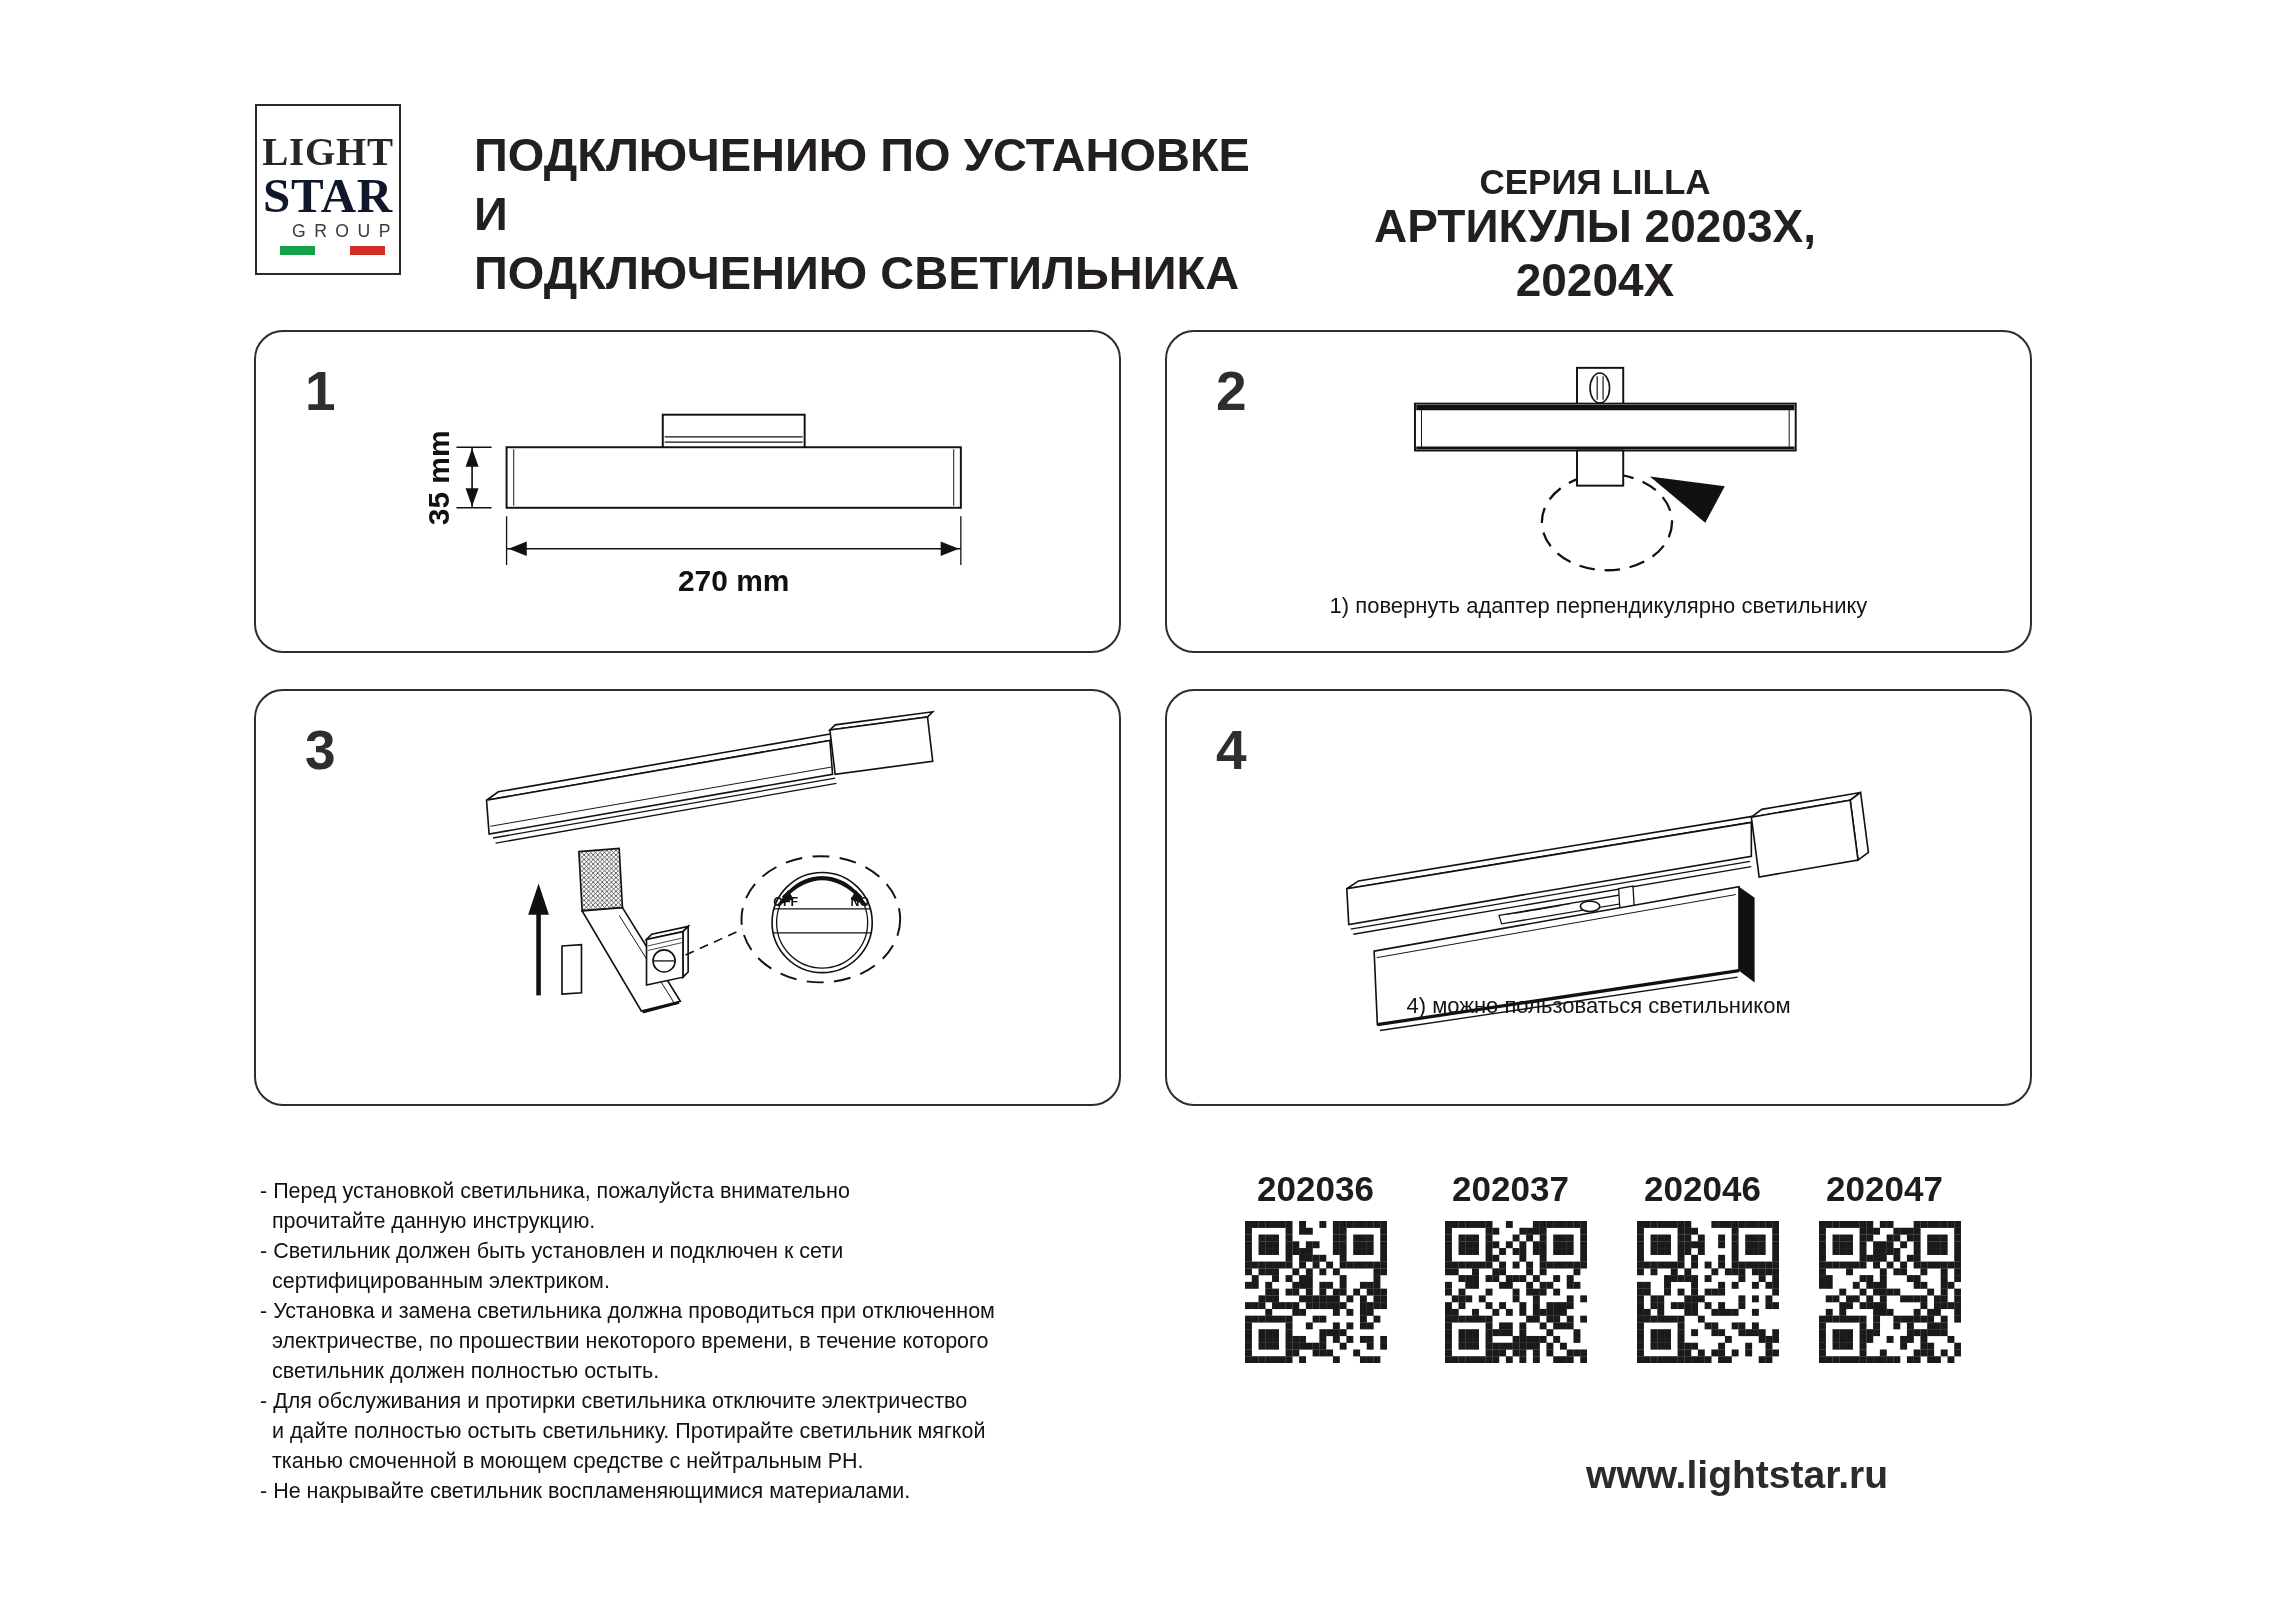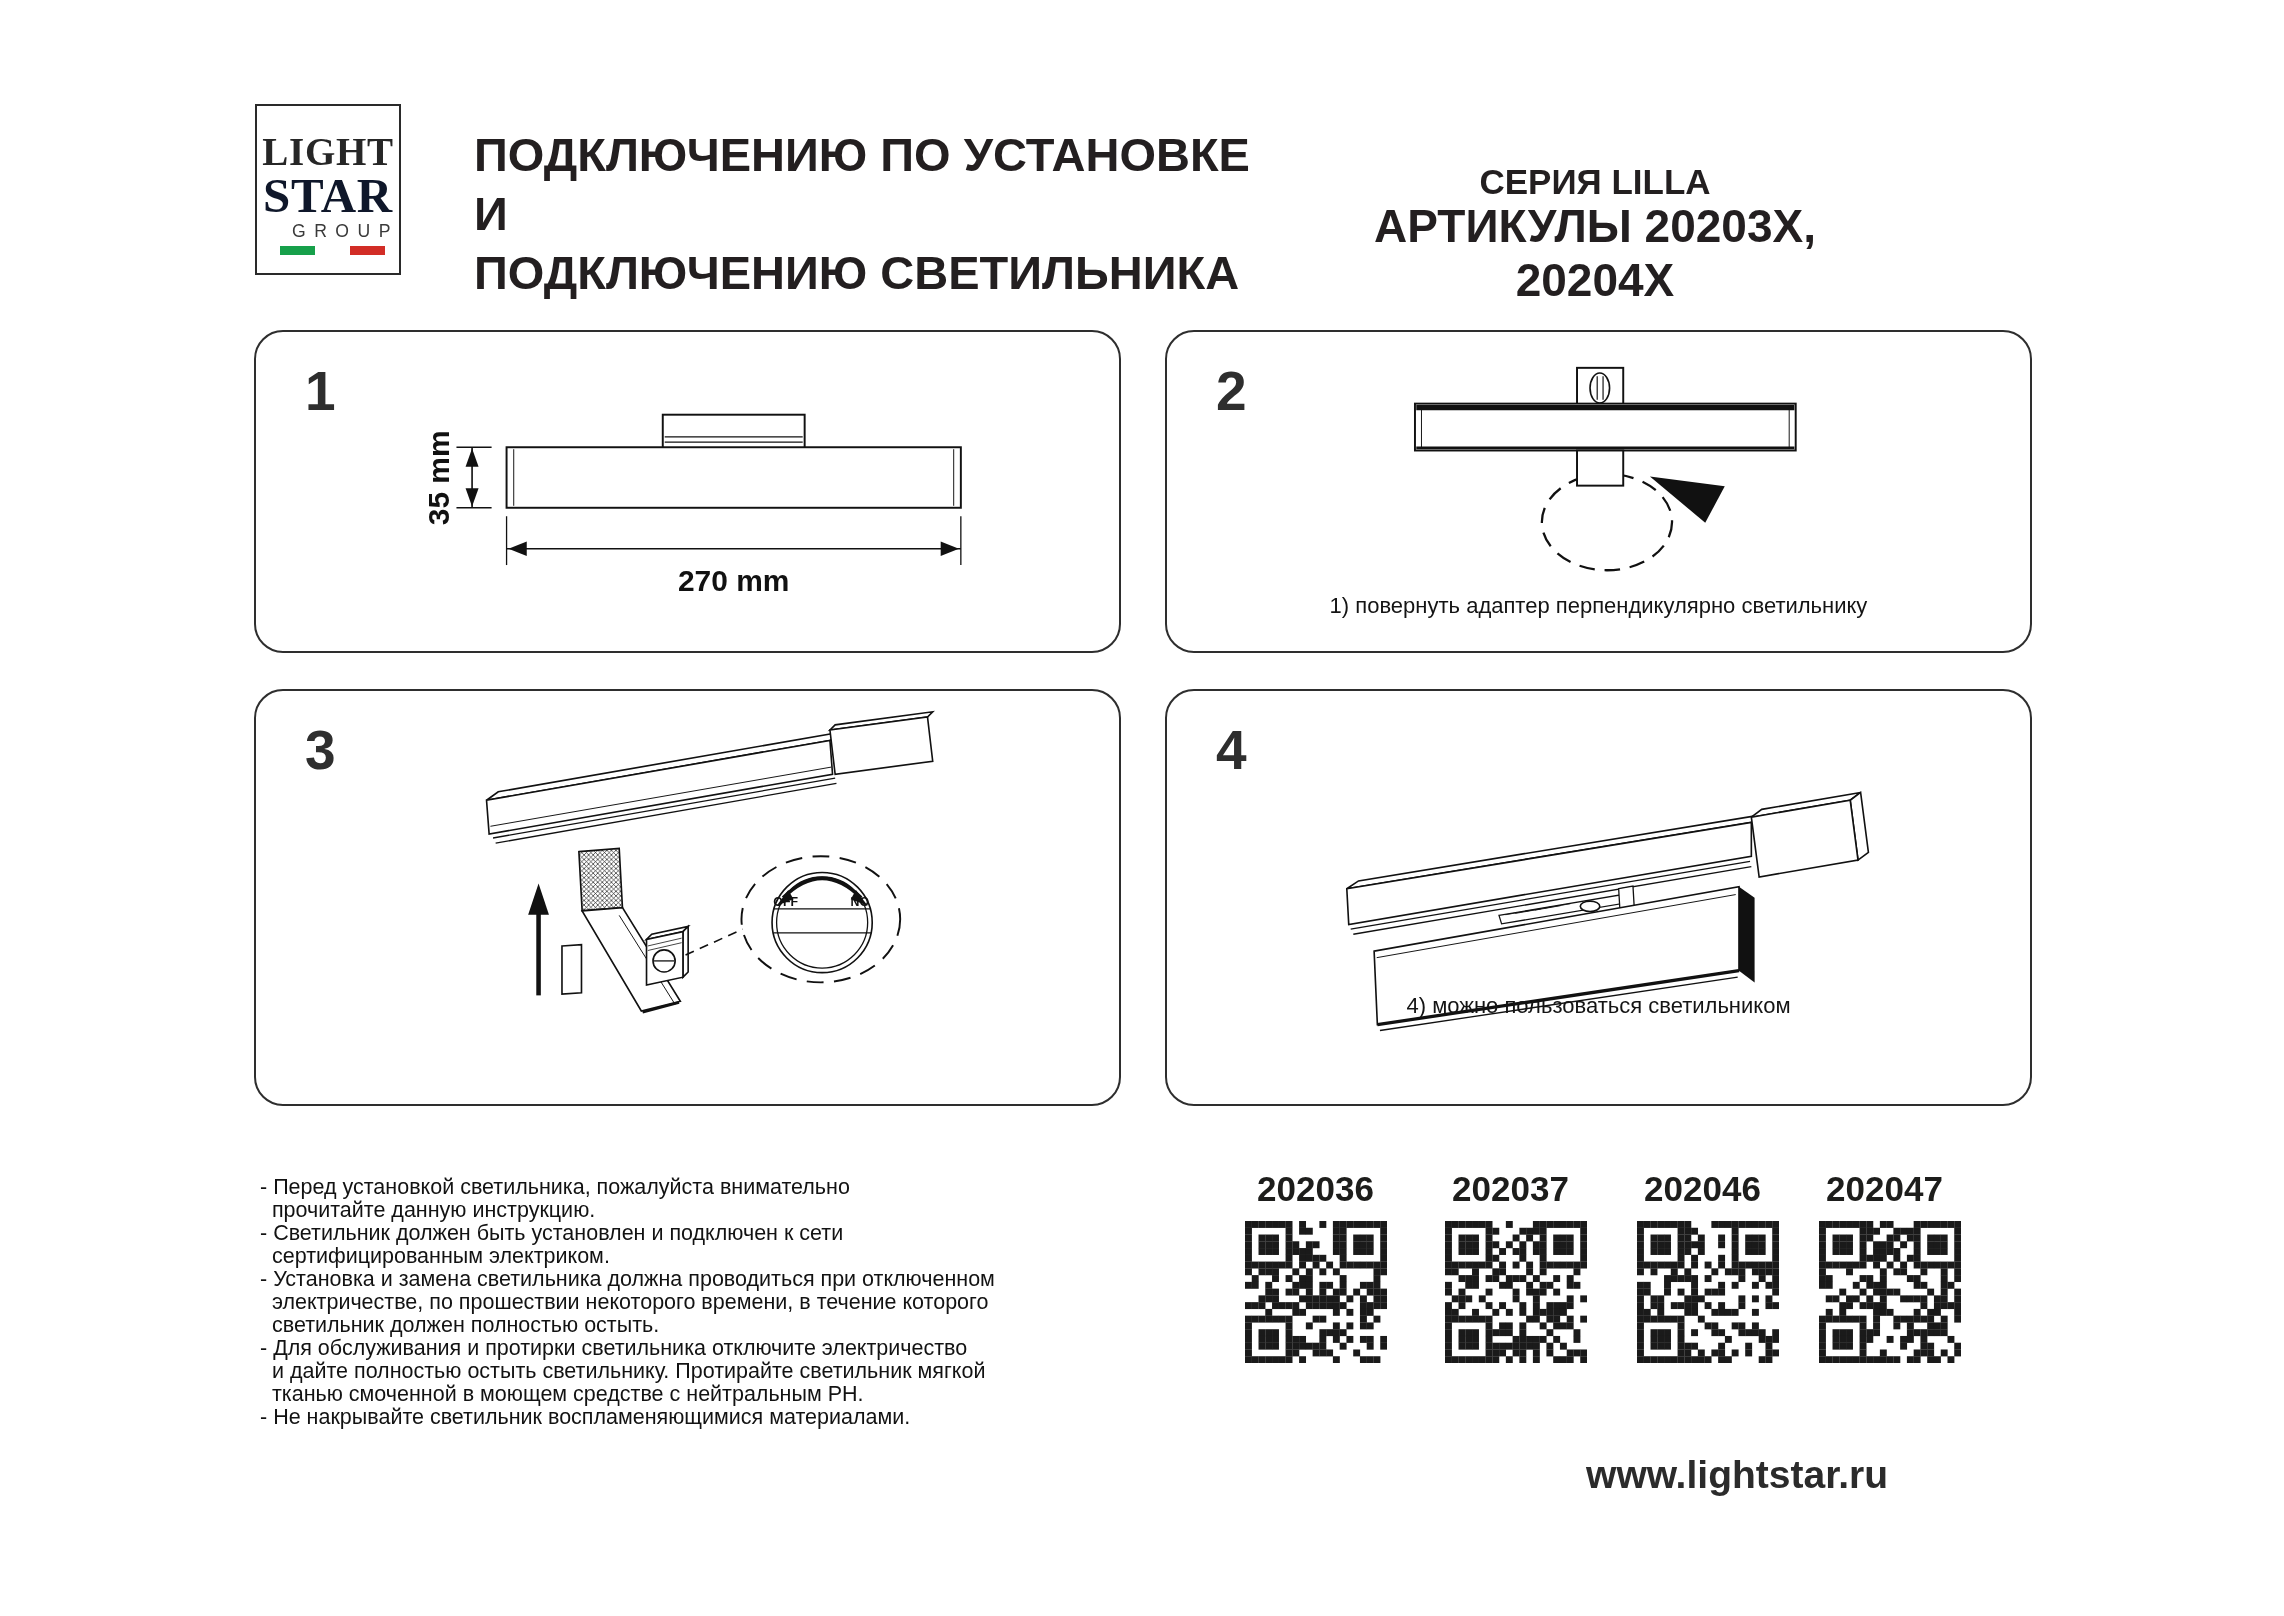--- a/index.html
+++ b/index.html
@@ -22,21 +22,21 @@
   .panel{border:2px solid #2e2e2e;border-radius:29px;box-sizing:border-box;background:#fff;}
   .panel-1{left:254px;top:330px;width:867px;height:323px;}
   .panel-2{left:1165px;top:330px;width:867px;height:323px;}
   .panel-3{left:254px;top:689px;width:867px;height:417px;}
   .panel-4{left:1165px;top:689px;width:867px;height:417px;}
   .step-num{left:49px;top:27px;font-size:55px;font-weight:600;color:#2e2e2e;}
   .caption{font-size:22px;color:#141414;line-height:28px;white-space:nowrap;}
   .caption-center{left:0;width:100%;text-align:center;}
   svg text{font-family:"Liberation Sans",sans-serif;}
   
-  .safety-notes{left:260px;top:1176px;width:879px;font-size:21.5px;line-height:23px;color:#121212;white-space:pre-wrap;}
+  .safety-notes{left:260px;top:1176px;width:879px;font-size:21.5px;line-height:30px;color:#121212;white-space:pre-wrap;}
   .qr-label{width:169px;text-align:center;font-size:35px;font-weight:700;color:#1d1d1b;top:1169px;}
   .qr-box{top:1221px;width:142px;height:142px;}
   .website{left:1302px;top:1453px;width:586px;text-align:right;font-size:39px;font-weight:700;color:#2b2b2b;}
 </style>
 </head>
 <body>
 
 <div id="page">
 
   <div class="abs logo-box">

